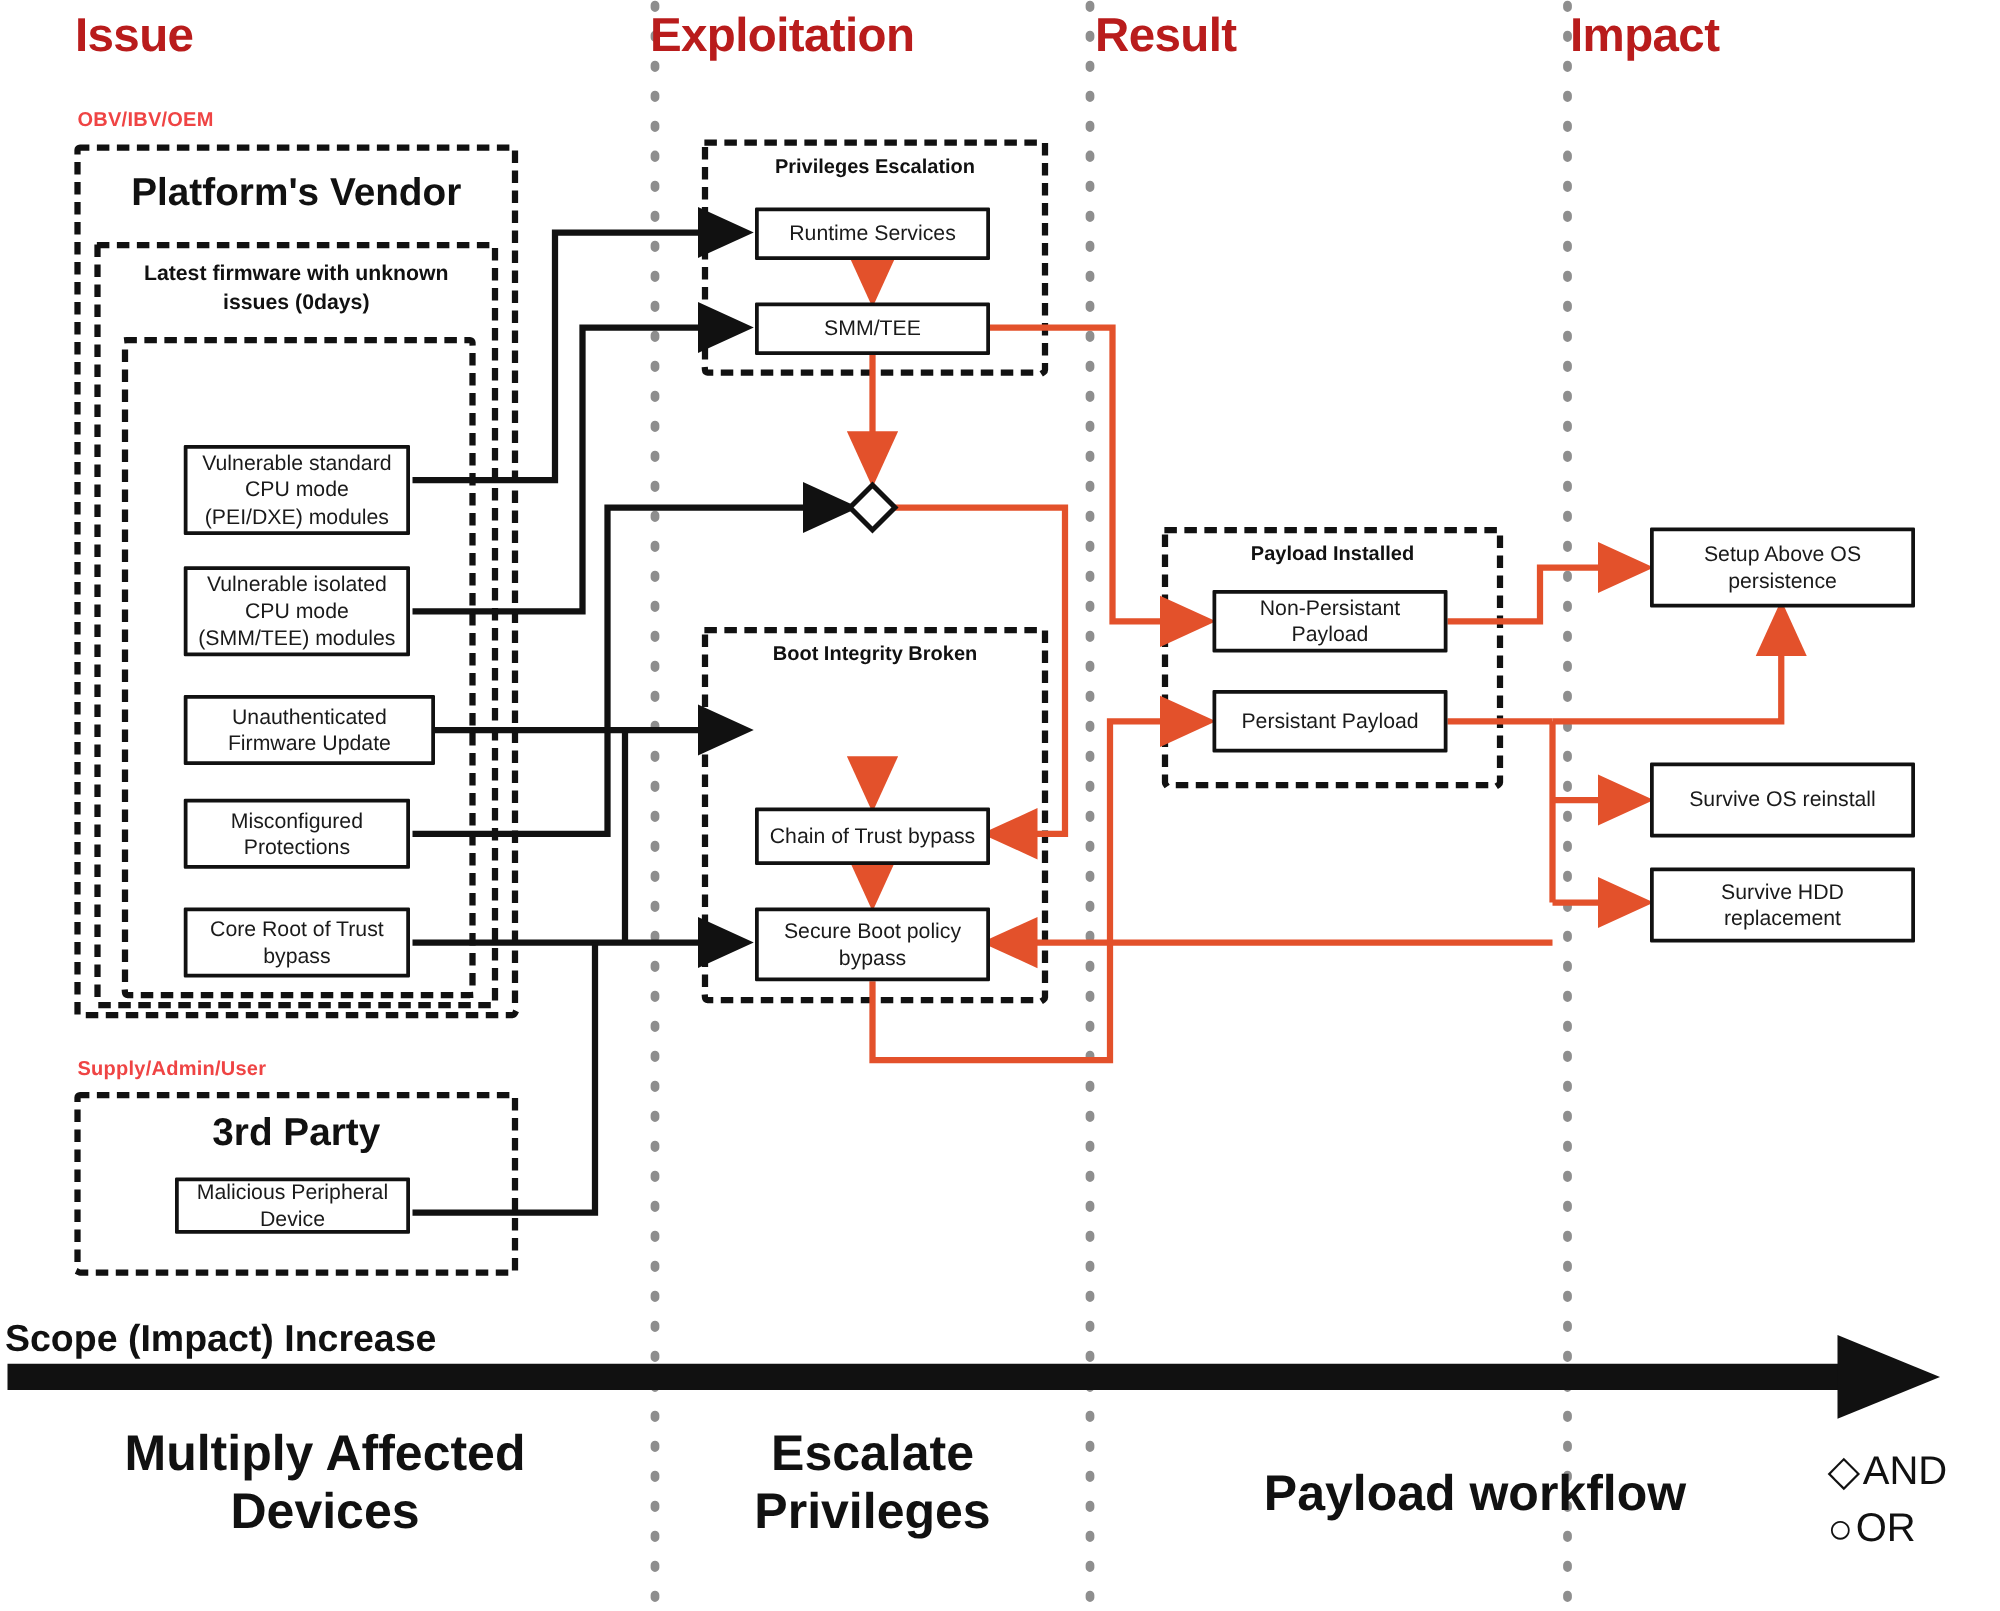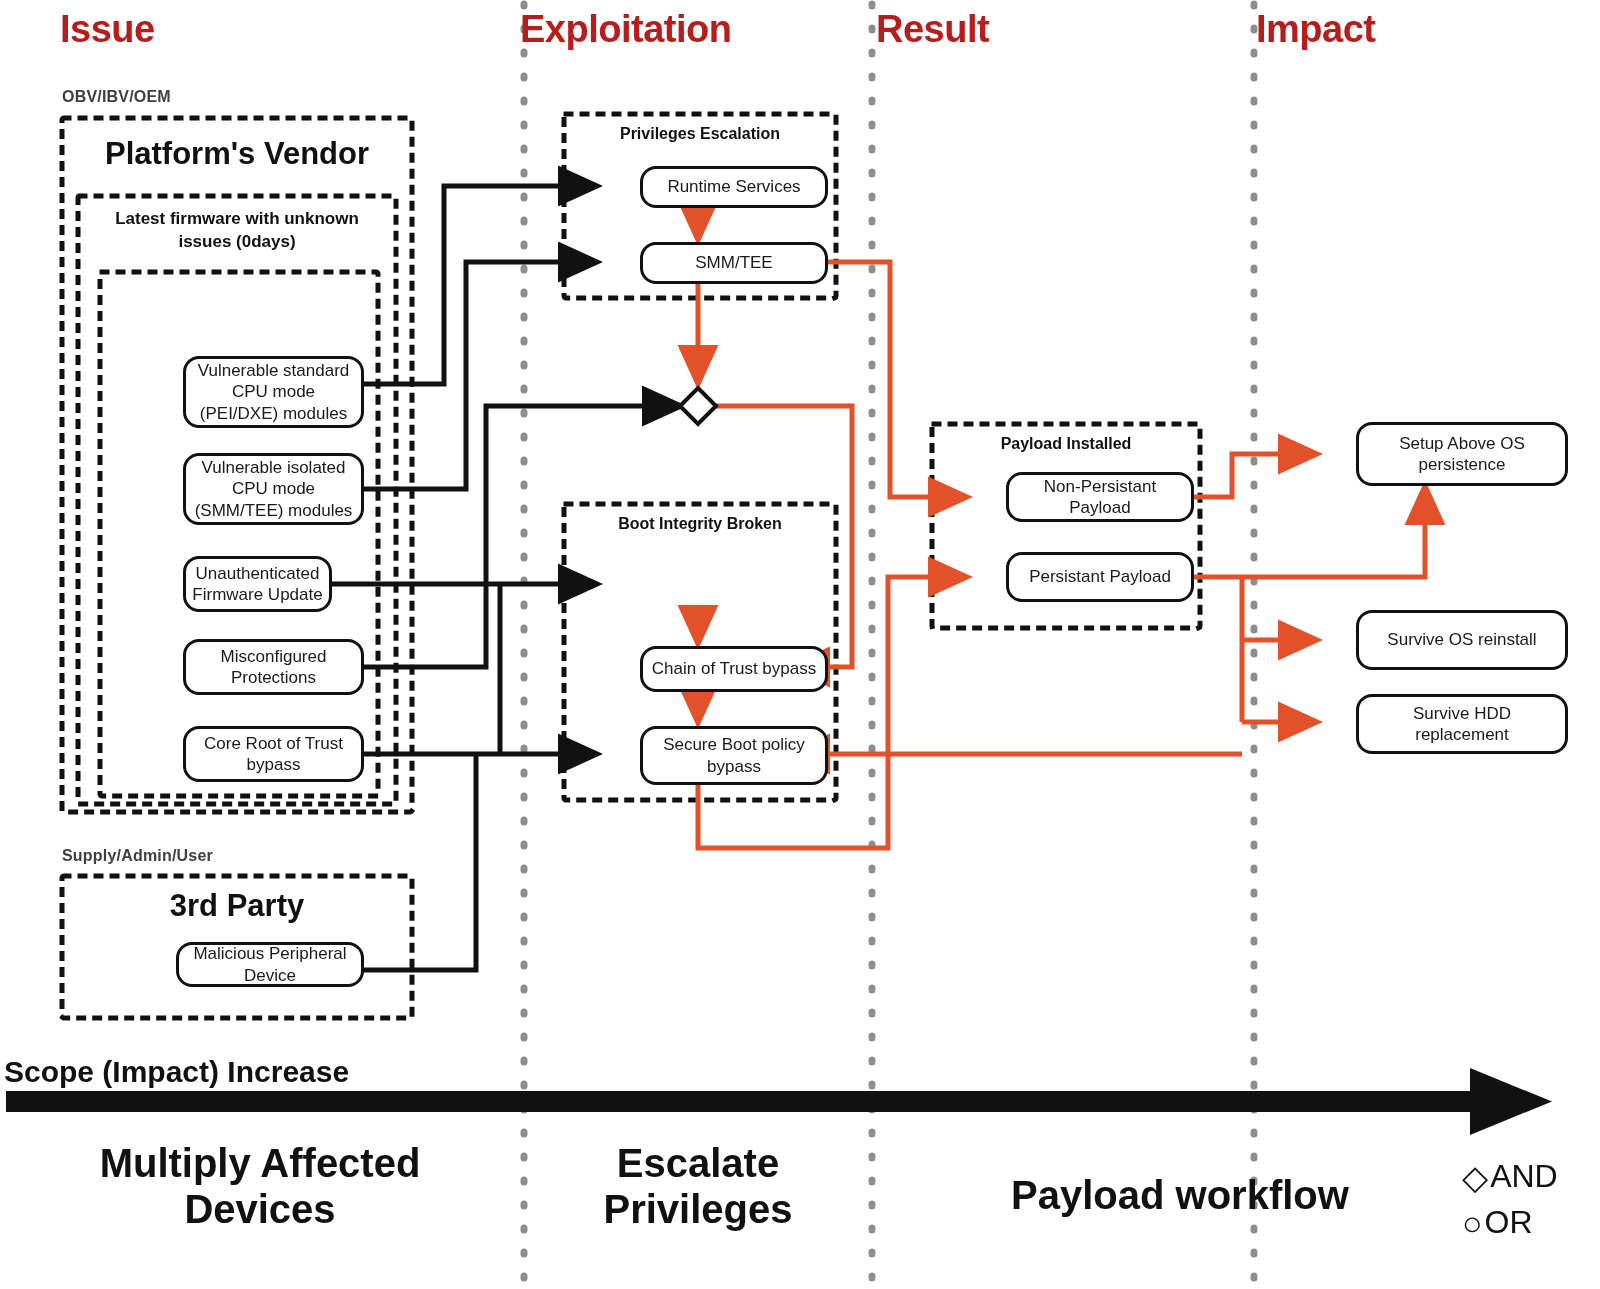--- a/index.html
+++ b/index.html
@@ -1,26 +1,26 @@
 <!DOCTYPE html>
 <html><head>
 <meta charset="utf-8">
 <style>
   html,body{margin:0;padding:0;background:#ffffff;}
   body{font-family:"Liberation Sans", sans-serif;color:#1a1a1a;}
   #stage{position:relative;width:1600px;height:1289px;overflow:hidden;background:#fff;}
   #svgroot{position:absolute;left:0;top:0;width:1600px;height:1289px;}
   .col-head{position:absolute;font-weight:bold;font-size:38px;letter-spacing:-0.5px;color:#b91c1c;}
-  .grp-tag{position:absolute;font-weight:bold;font-size:16px;color:#404040;letter-spacing:0.2px;}
+  .grp-tag{position:absolute;font-weight:bold;font-size:16px;color:#ef4444;letter-spacing:0.2px;}
   .grp-title-big{position:absolute;font-weight:bold;font-size:31px;text-align:center;color:#111;}
   .grp-title-med{position:absolute;font-weight:bold;font-size:17px;text-align:center;color:#111;line-height:1.35;}
   .grp-title-sm{position:absolute;font-weight:bold;font-size:16px;text-align:center;color:#111;line-height:1.35;}
-  .node{position:absolute;border:3px solid #111;border-radius:16px;background:#fff;
+  .node{position:absolute;border:3px solid #111;border-radius:1px;background:#fff;
         display:flex;align-items:center;justify-content:center;text-align:center;
-        font-size:17px;line-height:1.25;color:#1a1a1a;box-sizing:border-box;padding:2px 6px;margin-left:36px;}
+        font-size:17px;line-height:1.25;color:#1a1a1a;box-sizing:border-box;padding:2px 6px;}
   .bottom-label{position:absolute;font-weight:bold;font-size:40px;text-align:center;line-height:1.15;color:#111;}
   .axis-label{position:absolute;font-weight:bold;font-size:30px;color:#111;white-space:nowrap;}
   .legend-row{position:absolute;display:flex;align-items:center;font-size:32px;color:#111;}
   .legend-row .gl{font-size:34px;line-height:1;margin-right:2px;}
 </style>
 </head>
 <body>
 
 <div id="stage">
 
@@ -120,21 +120,21 @@
 
   <div class="grp-tag" style="left:62px;top:847px;">Supply/Admin/User</div>
   <div class="grp-title-big" style="left:62px;top:888px;width:350px;">3rd Party</div>
 
   <div class="grp-title-sm" style="left:564px;top:123px;width:272px;">Privileges Escalation</div>
   <div class="grp-title-sm" style="left:564px;top:513px;width:272px;">Boot Integrity Broken</div>
   <div class="grp-title-sm" style="left:932px;top:433px;width:268px;">Payload Installed</div>
 
   <div class="node" style="left:147px;top:356px;width:181px;height:72px;">Vulnerable standard CPU mode (PEI/DXE) modules</div>
   <div class="node" style="left:147px;top:453px;width:181px;height:72px;">Vulnerable isolated CPU mode (SMM/TEE) modules</div>
-  <div class="node" style="left:147px;top:556px;width:149px;height:56px;">Unauthenticated Firmware Update</div>
+  <div class="node" style="left:147px;top:556px;width:201px;height:56px;">Unauthenticated Firmware Update</div>
   <div class="node" style="left:147px;top:639px;width:181px;height:56px;">Misconfigured Protections</div>
   <div class="node" style="left:147px;top:726px;width:181px;height:56px;">Core Root of Trust bypass</div>
   <div class="node" style="left:140px;top:942px;width:188px;height:45px;">Malicious Peripheral Device</div>
 
   <div class="node" style="left:604px;top:166px;width:188px;height:42px;">Runtime Services</div>
   <div class="node" style="left:604px;top:242px;width:188px;height:42px;">SMM/TEE</div>
   <div class="node" style="left:604px;top:646px;width:188px;height:46px;">Chain of Trust bypass</div>
   <div class="node" style="left:604px;top:726px;width:188px;height:59px;">Secure Boot policy bypass</div>
 
   <div class="node" style="left:970px;top:472px;width:188px;height:50px;">Non-Persistant Payload</div>

